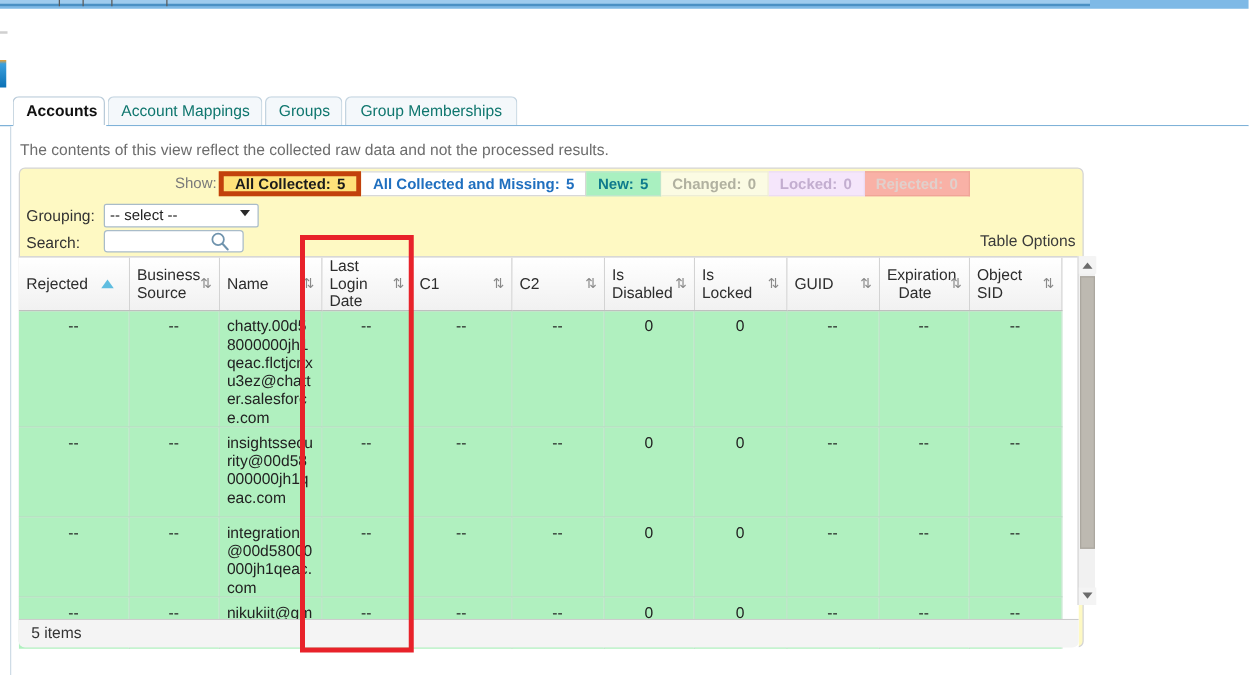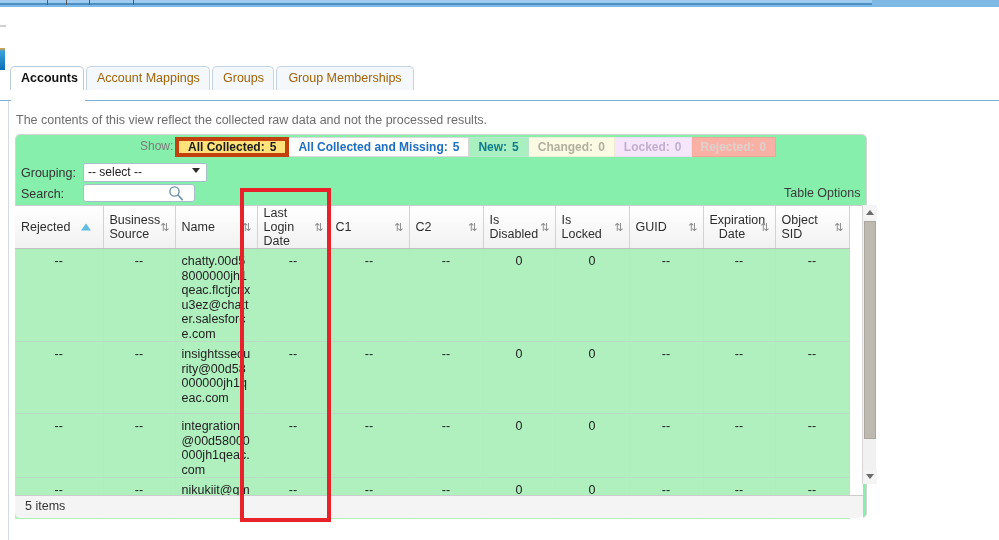--- a/index.html
+++ b/index.html
@@ -28,29 +28,29 @@
     position: absolute; left: 0; top: 25px; width: 6px; height: 2px;
     background: #d0d0d0;
   }
   .left-blue-tab {
     position: absolute; left: 0; top: 48px; width: 5px; height: 22px;
     background: linear-gradient(180deg,#f0a030 0%, #3ba0dd 14%, #0a70b5 100%);
   }
 
   
   .tabbar {
-    position: absolute; left: 10px; top: 66px; width: 989px; height: 24px; text-decoration: underline;
+    position: absolute; left: 10px; top: 77px; width: 989px; height: 24px; text-decoration: underline;
   }
   .tab {
     position: absolute; top: 0; height: 24px;
     border: 1px solid #c3d4e0;
     border-bottom: none;
     border-radius: 5px 5px 0 0;
     background: #f4f8fb;
-    color: #a16207;
+    color: #0f766e;
     font-size: 12.5px;
     line-height: 23px;
     text-align: center;
     white-space: nowrap;
     padding: 0 10px;
     cursor: pointer;
   }
   .tab.active {
     background: #ffffff;
     font-weight: bold;
@@ -76,21 +76,21 @@
   .notice {
     position: absolute; left: 16px; top: 113px;
     font-size: 12.5px; color: #6d6d6d; white-space: nowrap;
   }
 
   
   .gridbox {
     position: absolute; left: 15px; top: 134px; width: 852px; height: 384px;
     border: 1px solid #d4d4d4;
     border-radius: 5px;
-    background: #86efac;
+    background: #fef9c3;
   }
 
   
   .showrow {
     position: absolute; left: 0; top: 0; width: 846px; height: 24px;
   }
   .show-label {
     position: absolute; left: 124px; top: 4px;
     font-size: 12px; color: #7a7a7a; white-space: nowrap;
   }

